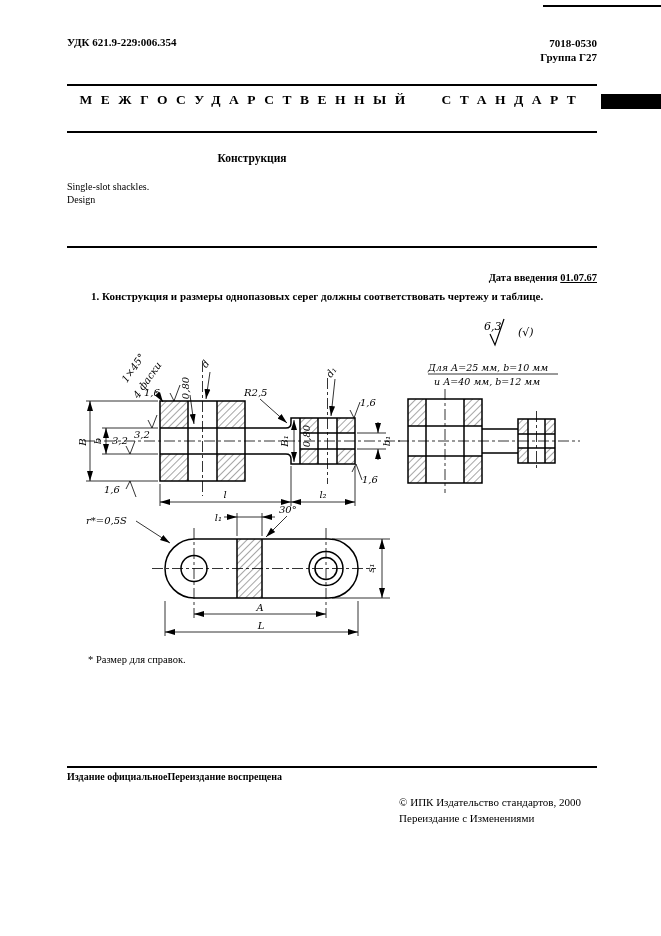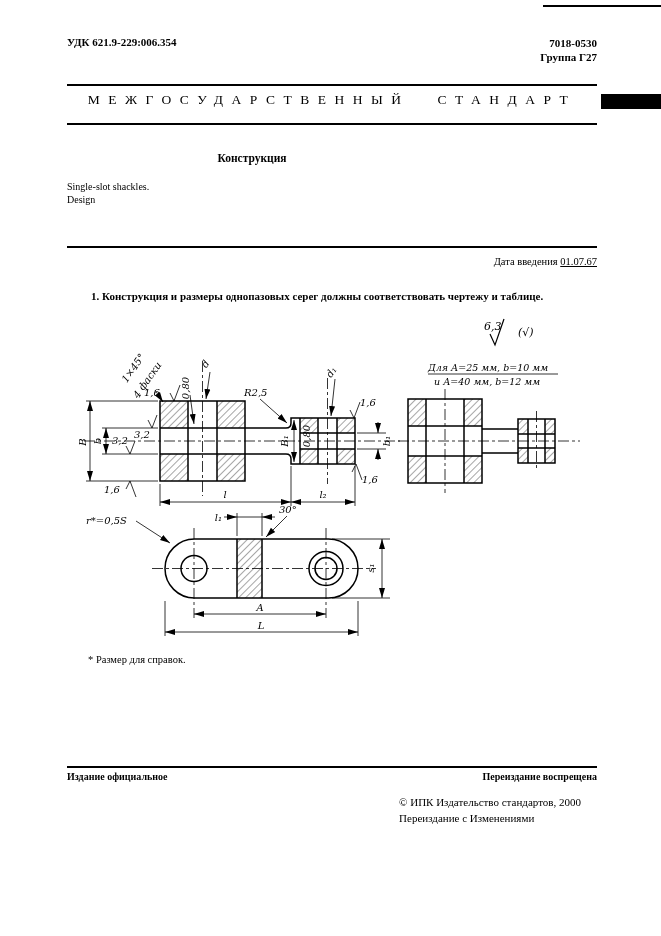--- a/index.html
+++ b/index.html
@@ -7,36 +7,36 @@
   .page {
     position:relative; width:661px; height:832px; background:#fff;
     font-family:"Liberation Serif", serif; color:#000; overflow:hidden;
   }
   .artifact { position:absolute; background:#000; }
   .top-row { position:absolute; left:67px; right:64px; top:36px;
     display:flex; justify-content:space-between; font-weight:bold; font-size:11px; }
   .top-right { text-align:right; line-height:14px; }
   .banner { position:absolute; left:67px; right:64px; top:84px;
     border-top:2px solid #000; border-bottom:2px solid #000;
-    padding:6px 0 15px; font-weight:normal; font-size:13.5px;
+    padding:6px 0 23px; font-weight:bold; font-size:13.5px;
     letter-spacing:8.5px; word-spacing:16px; text-align:center; white-space:nowrap; }
   .doc-title    { position:absolute; left:67px; width:370px; top:124px; text-align:center; font-weight:bold; font-size:11.5px; }
   .doc-subtitle { position:absolute; left:67px; width:370px; top:152px; text-align:center; font-weight:bold; font-size:11.5px; }
   .doc-en       { position:absolute; left:67px; width:370px; top:180px; font-size:10px; line-height:13px; }
   .gost-block   { position:absolute; left:470px; top:162px; width:140px; text-align:center;
                   font-weight:bold; font-size:14.5px; line-height:18px; }
   .divider { position:absolute; left:67px; right:64px; top:246px; border-top:2px solid #000; }
-  .date-line { position:absolute; right:64px; top:256px; font-size:10.5px; font-weight:normal; }
+  .date-line { position:absolute; right:64px; top:272px; font-size:10.5px; font-weight:bold; }
   .date-line .u { text-decoration:underline; }
   .clause { position:absolute; left:67px; right:64px; top:290px; font-size:11px; text-indent:24px;font-weight:bold; }
   .drawing { position:absolute; left:60px; top:316px; width:545px; height:335px; }
   .footnote { position:absolute; left:88px; top:654px; font-size:10.5px; }
   .footer-line { position:absolute; left:67px; right:64px; top:766px; border-top:2px solid #000; }
   .footer-row { position:absolute; left:67px; right:64px; top:771px;
-    display:flex; justify-content:space-between; font-weight:bold; font-size:10px; }
+    display:flex; font-weight:bold; font-size:10px; }
   .copyright { position:absolute; right:80px; top:794px; font-size:11px; line-height:16px; }
 
   
   .ol  { stroke:#000; stroke-width:1.5; fill:none; }
   .tl  { stroke:#000; stroke-width:0.8; fill:none; }
   .cl  { stroke:#000; stroke-width:0.8; fill:none; stroke-dasharray:11 3 3 3; }
   .dim { stroke:#000; stroke-width:0.8; fill:none; }
   .ht  { fill:url(#hatch); stroke:none; }
   text.lbl { font:italic 10px "DejaVu Serif", serif; fill:#000; }
   text.sm  { font:italic 9.5px "DejaVu Serif", serif; fill:#000; }

